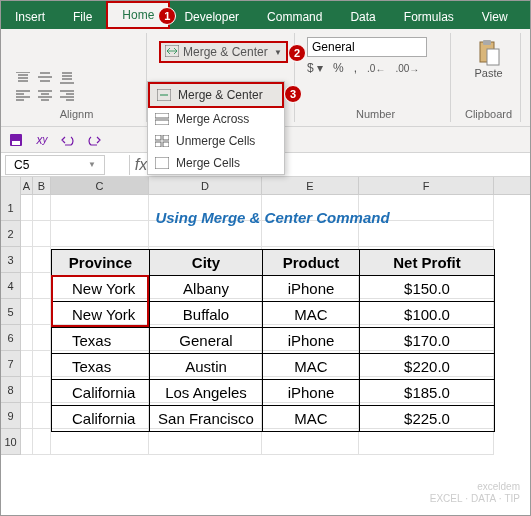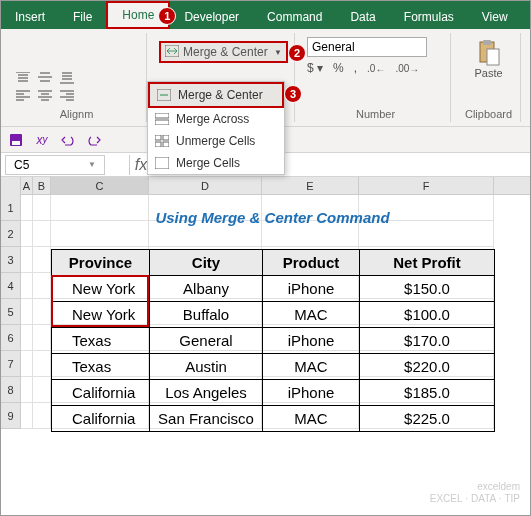--- a/index.html
+++ b/index.html
@@ -296,20 +296,29 @@
       </div>
       <div class="row">
         <div class="rh">9</div>
         <div class="cell" style="width:12px"></div>
         <div class="cell" style="width:18px"></div>
         <div class="cell" style="width:98px"></div>
         <div class="cell" style="width:113px"></div>
         <div class="cell" style="width:97px"></div>
         <div class="cell" style="width:135px"></div>
       </div>
+      <div class="row">
+        <div class="rh">10</div>
+        <div class="cell" style="width:12px"></div>
+        <div class="cell" style="width:18px"></div>
+        <div class="cell" style="width:98px"></div>
+        <div class="cell" style="width:113px"></div>
+        <div class="cell" style="width:97px"></div>
+        <div class="cell" style="width:135px"></div>
+      </div>
     </div>
 
   <div style="position:absolute;left:50px;top:26px;width:443px;height:30px" class="title-text">Using Merge &amp; Center Command</div>
 
   <table class="tbl">
     <tbody>
         <tr>
       <th style="width:98px">Province</th>
       <th style="width:113px">City</th>
       <th style="width:97px">Product</th>

